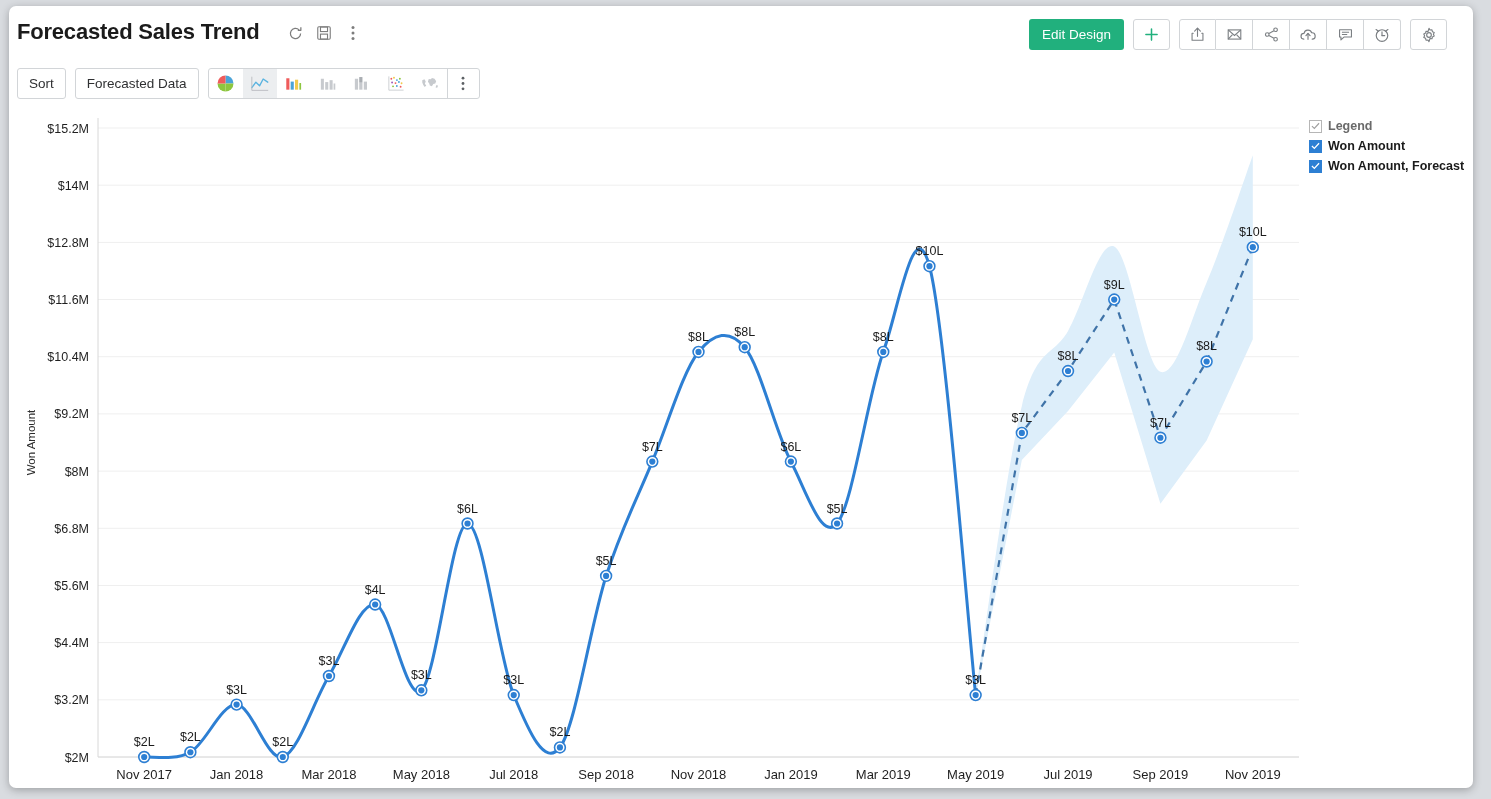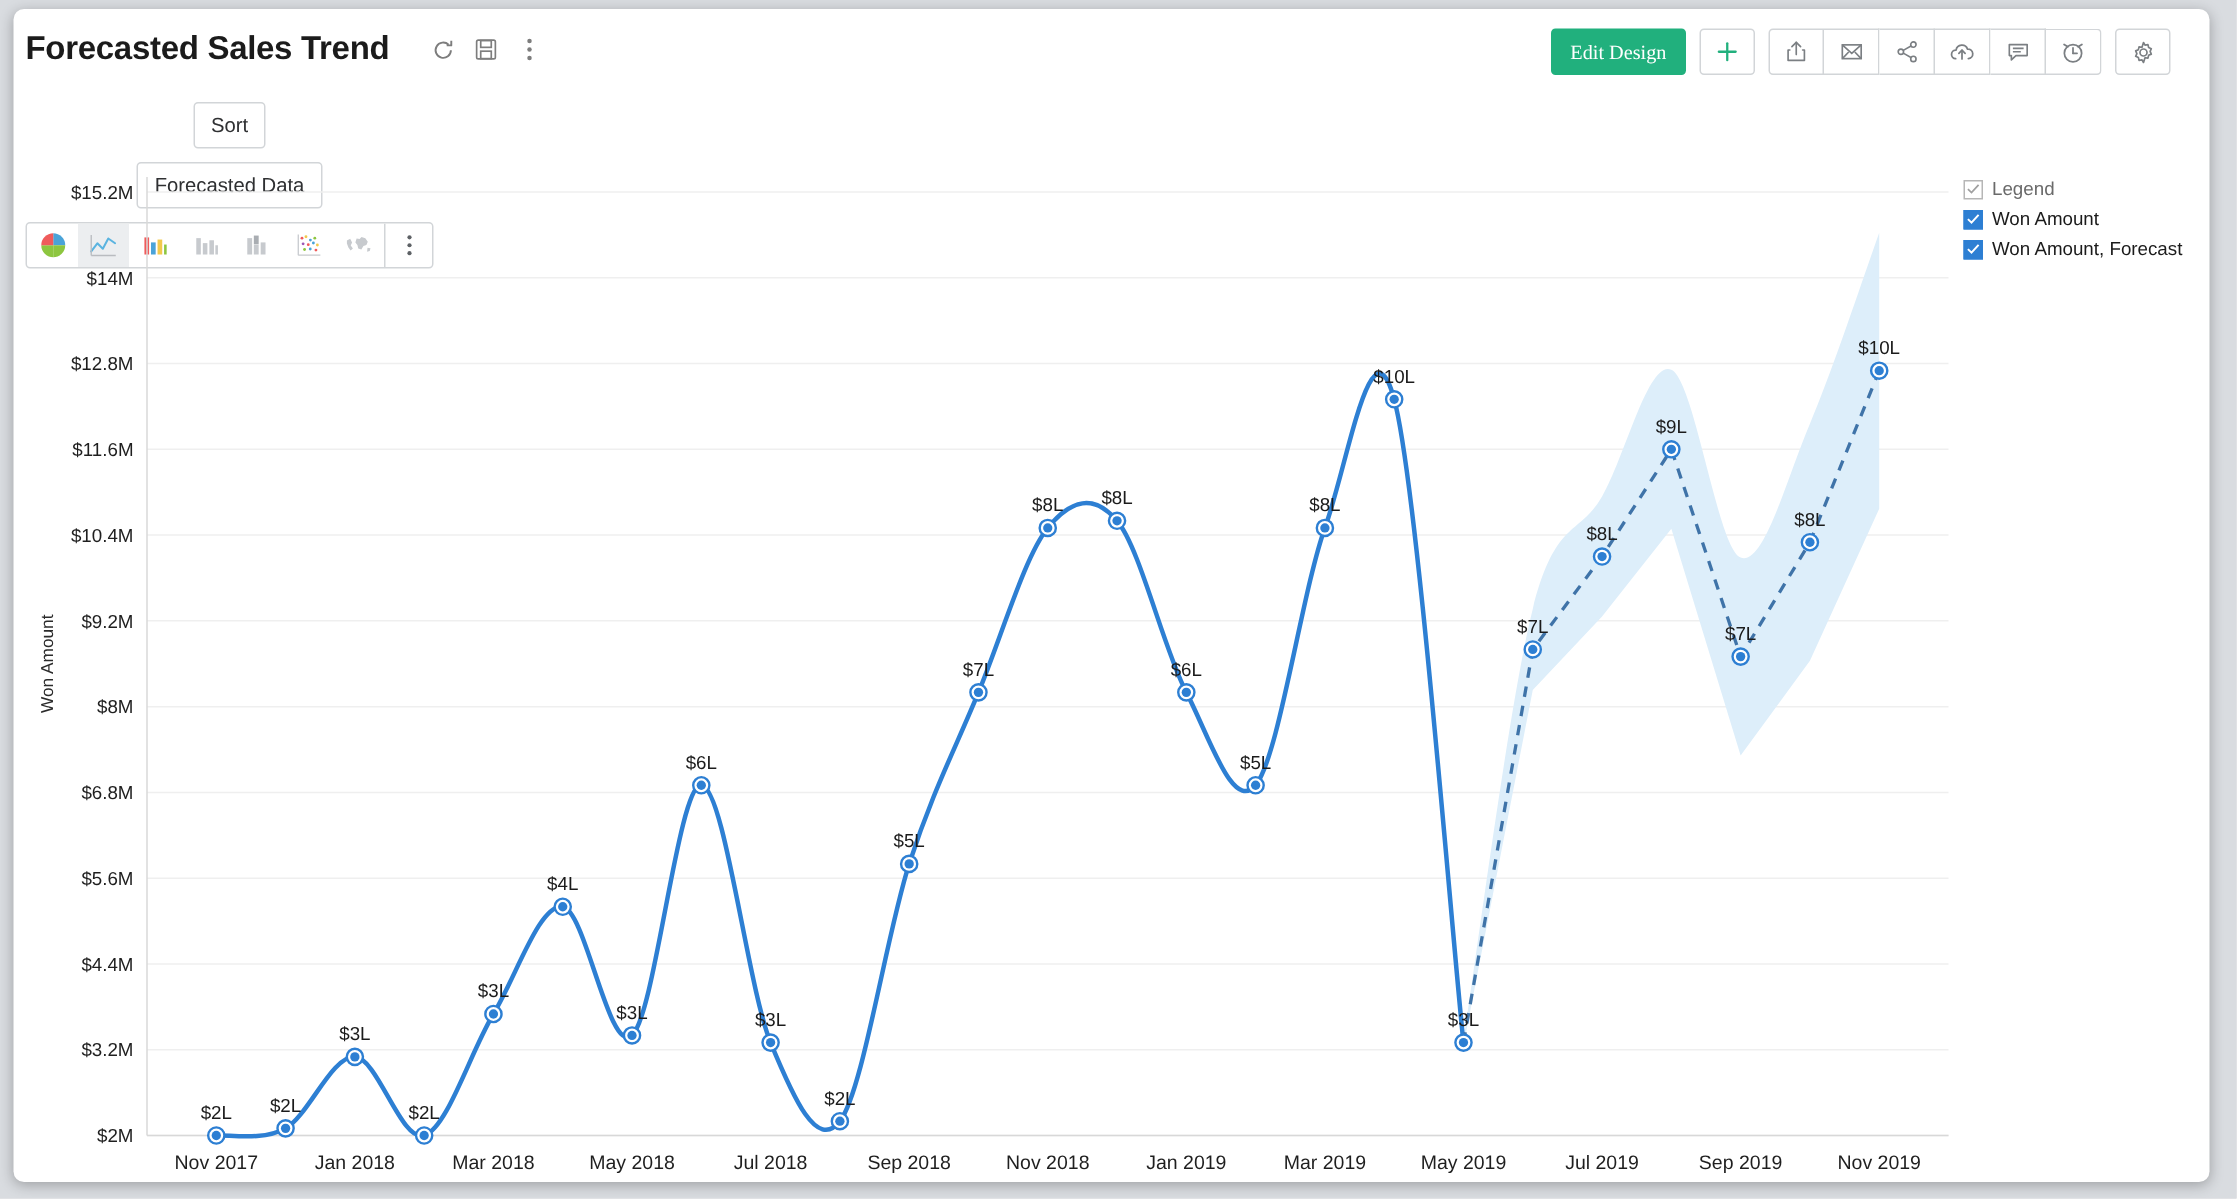--- a/index.html
+++ b/index.html
@@ -63,21 +63,21 @@
   .edit-design {
     background: #21b07d;
     color: #ffffff;
     font-size: 13.5px;
     height: 31px;
     line-height: 31px;
     padding: 0 13px;
     border-radius: 3px;
     border: none;
     cursor: pointer;
-    font-family: Liberation Serif, serif;
+    font-family: Liberation Sans, sans-serif;
     margin-right: 9px;
   }
   .iconbtn {
     width: 37px; height: 31px;
     border: 1px solid #d2d5d8;
     background: #fff;
     display: flex; align-items: center; justify-content: center;
     cursor: pointer;
     color: #7b7f83;
     box-sizing: border-box;
@@ -90,21 +90,20 @@
   .gear-wrap { margin-left: 9px; }
   .gear-wrap .iconbtn { border-radius: 3px; }
 
   
   .subbar {
     position: absolute;
     left: 8px; top: 62px;
     display: flex;
     align-items: center;
     gap: 9px;
-    flex-direction: column;
   }
   .txtbtn {
     height: 31px;
     line-height: 29px;
     padding: 0 11px;
     border: 1px solid #d2d5d8;
     border-radius: 3px;
     background: #fff;
     font-size: 13.5px;
     color: #2f3032;
@@ -167,20 +166,21 @@
     position: absolute;
     left: 1300px; top: 113px;
     width: 160px;
   }
   .legend-row {
     display: flex;
     align-items: center;
     margin-bottom: 6px;
     cursor: pointer;
     white-space: nowrap;
+    font-weight: bold;
   }
   .cb {
     width: 13px; height: 13px;
     box-sizing: border-box;
     margin-right: 6px;
     display: flex; align-items: center; justify-content: center;
     flex: 0 0 auto;
   }
   .cb.gray {
     border: 1px solid #b6b6b6;

